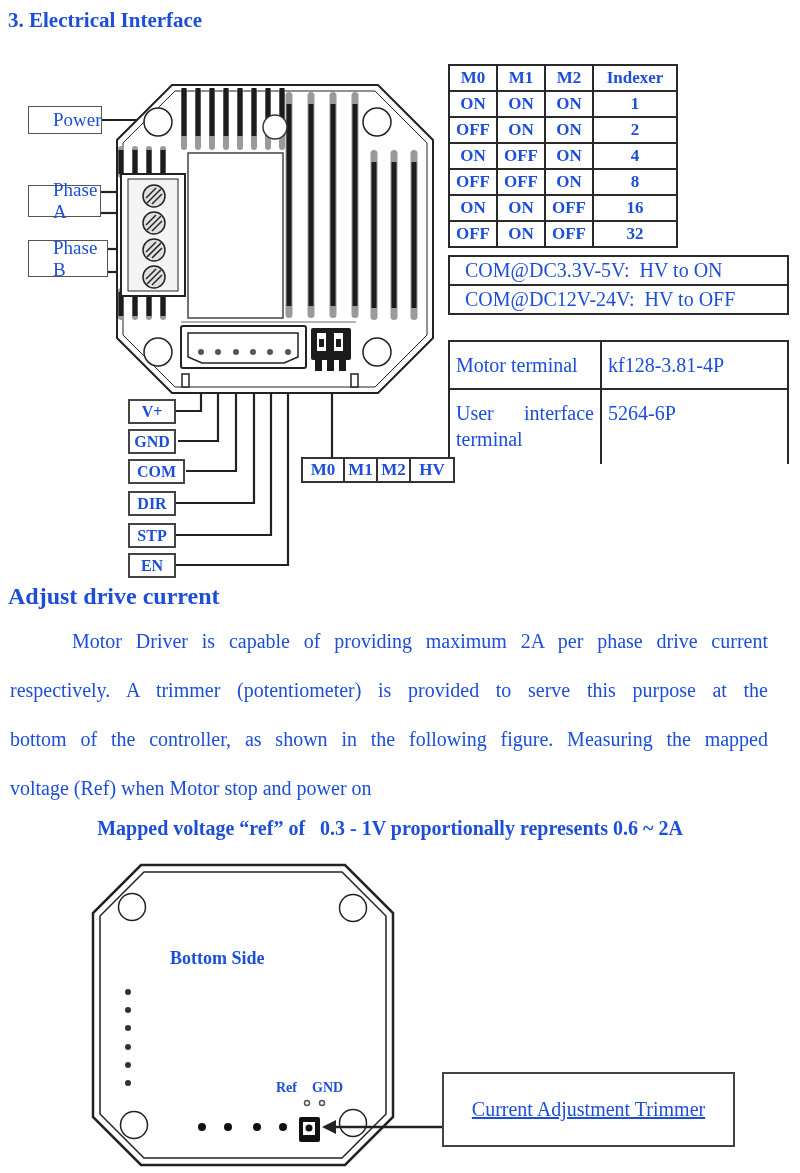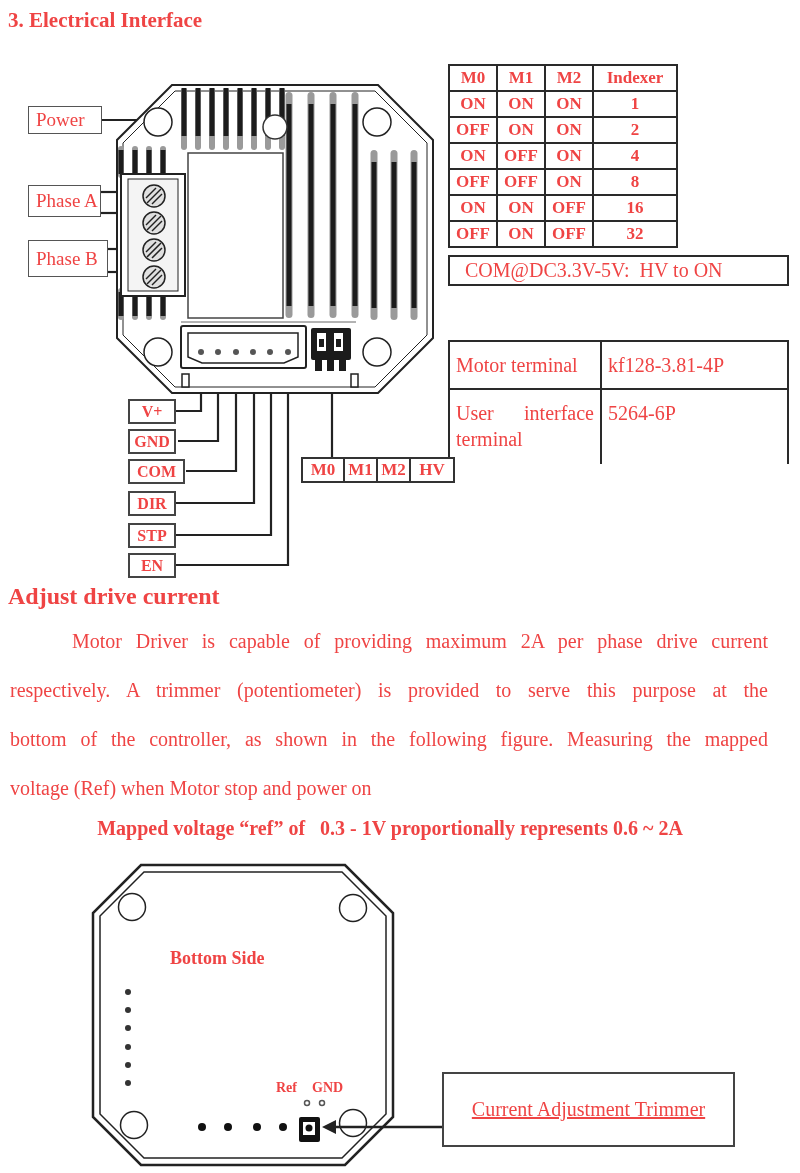--- a/index.html
+++ b/index.html
@@ -1,29 +1,29 @@
 <!DOCTYPE html>
 <html><head>
 <meta charset="utf-8">
 <style>
   html,body{margin:0;padding:0;background:#ffffff;}
   .page{
     position:relative;width:800px;height:1173px;background:#ffffff;
-    font-family:"Liberation Serif", serif;color:#ef4444;overflow:hidden;
+    font-family:"Liberation Serif", serif;color:#1d4ed8;overflow:hidden;
   }
   .abs{position:absolute;}
   
   .title{left:8px;top:8px;font-size:21px;font-weight:bold;}
   .h2{left:8px;top:583px;font-size:24px;font-weight:bold;}
   .pline{left:10px;width:758px;font-size:20px;text-align:justify;text-align-last:justify;white-space:normal;}
   .pline.first{text-indent:62px;}
   .pline.last{text-align:justify;text-align-last:left;}
   .boldline{left:20px;top:817px;width:740px;font-size:20px;font-weight:bold;text-align:center;white-space:pre;}
   
-  .lblbox{border:1.5px solid #555;background:#fff;font-size:19px;display:flex;align-items:center;padding-left:7px;box-sizing:border-box;z-index:2;}
+  .lblbox{border:1.5px solid #555;background:#fff;font-size:19px;display:flex;align-items:center;padding-left:24px;box-sizing:border-box;z-index:2;}
   .power{left:28px;top:106px;width:74px;height:28px;}
   .phasea{left:28px;top:185px;width:73px;height:32px;}
   .phaseb{left:28px;top:240px;width:80px;height:37px;}
   .pinbox{border:2px solid #444;background:#fff;font-size:16px;font-weight:bold;display:flex;align-items:center;justify-content:center;box-sizing:border-box;z-index:2;position:absolute;left:128px;width:48px;height:25px;}
   .pin-0{top:399px;}.pin-1{top:429px;}.pin-2{top:459px;width:57px;}.pin-3{top:491px;}.pin-4{top:523px;}.pin-5{top:553px;}
   .mode-row{left:301px;top:457px;display:flex;z-index:2;}
   .mode-cell{border:2px solid #333;background:#fff;height:22px;line-height:22px;text-align:center;font-size:17px;font-weight:bold;}
   .mode-cell + .mode-cell{margin-left:-2px;}
   .mc0{width:40px;}.mc1{width:31px;}.mc2{width:31px;}.mc3{width:42px;}
   
@@ -267,20 +267,21 @@
         <td>OFF</td>
           <td>ON</td>
           <td>OFF</td>
           <td>32</td>
       </tr>
     </tbody>
   </table>
 
   <div class="abs com-table">
     <div class="com-row">COM@DC3.3V-5V:  HV to ON</div>
+    <div class="com-row">COM@DC12V-24V:  HV to OFF</div>
   </div>
 
   <table class="abs term-table">
     <tbody>
       <tr class="term-r1">
         <td class="t-c1">Motor terminal</td>
         <td class="t-c2">kf128-3.81-4P</td>
       </tr>
       <tr class="term-r2">
         <td class="t-c1">User interface terminal</td>

